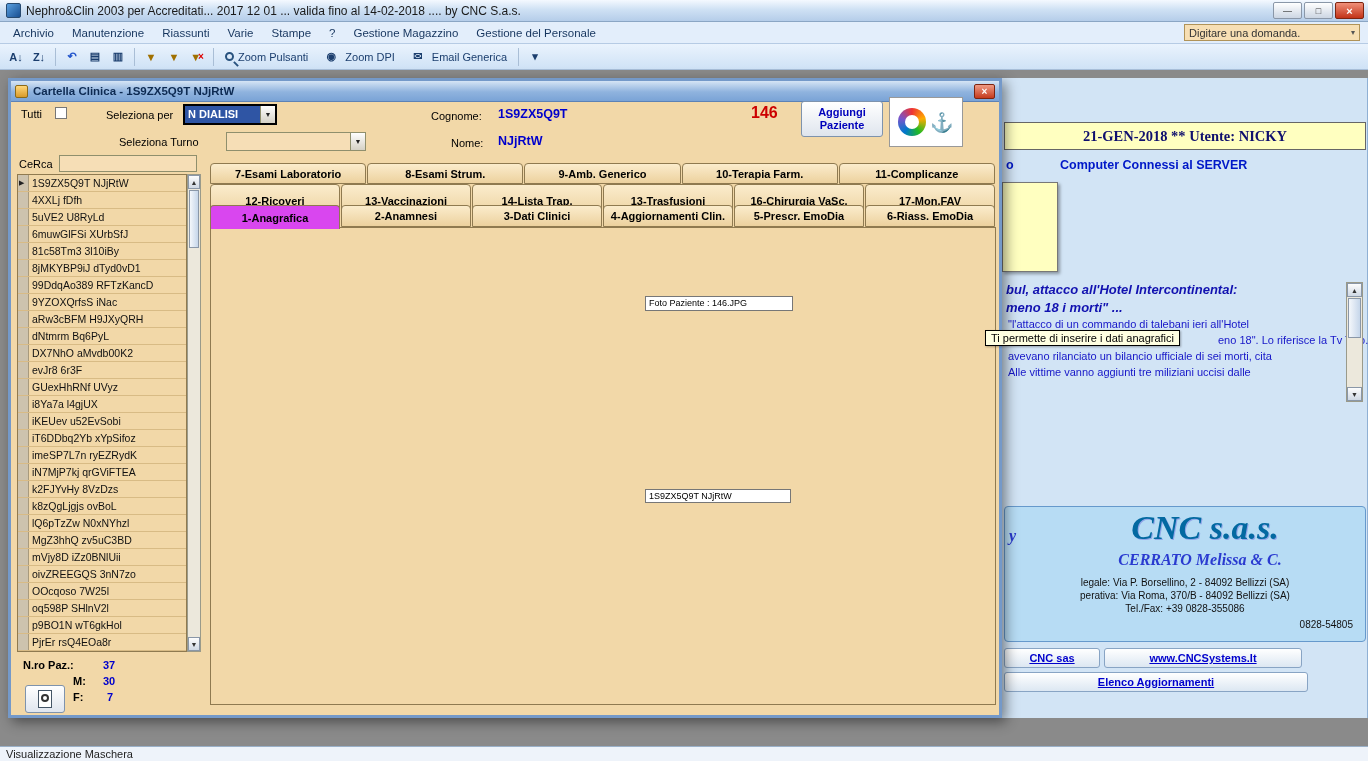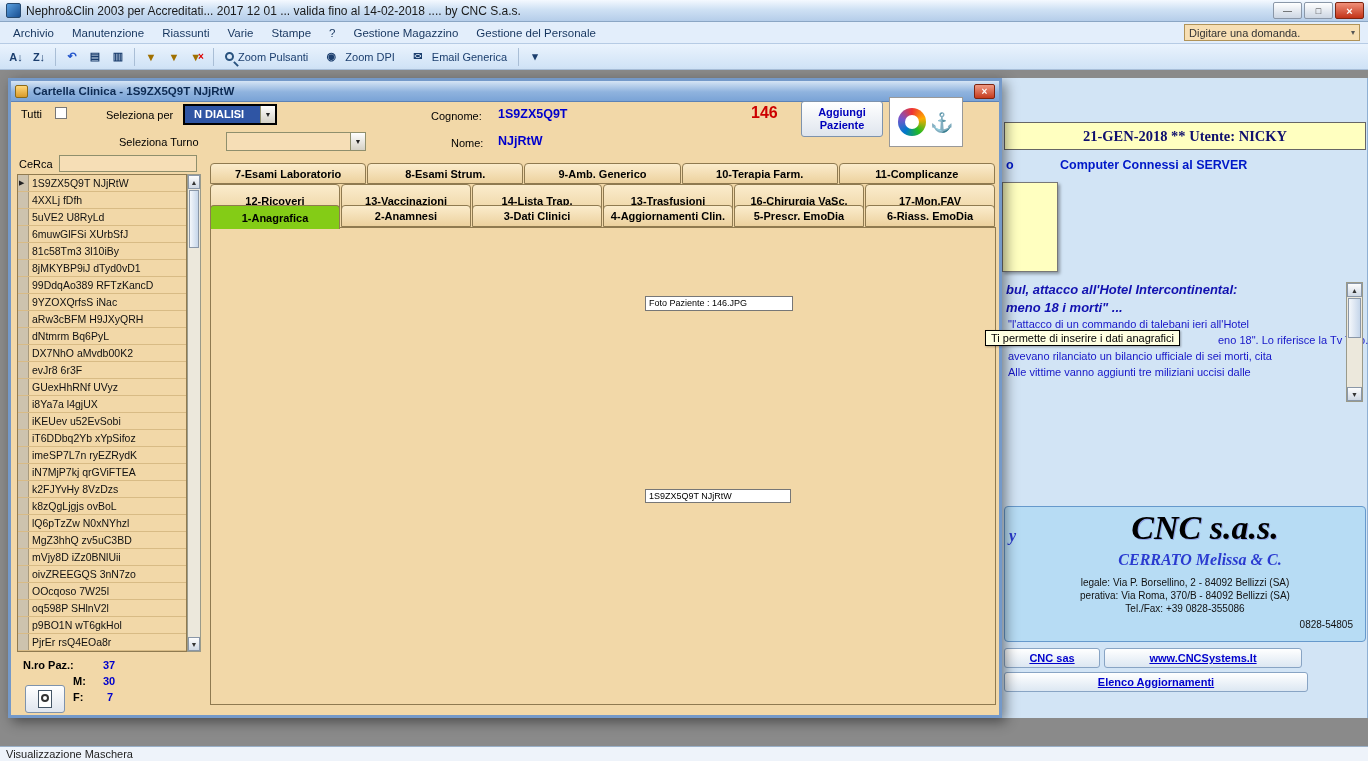--- a/index.html
+++ b/index.html
@@ -31,21 +31,21 @@
 .dlg-icon{width:13px;height:13px;margin-right:5px;background:linear-gradient(#ffd77a,#d99b2a);border:1px solid #8a6a1a;border-radius:2px}
 .dlg-close{margin-left:auto;width:21px;height:15px;background:linear-gradient(#ef9b85,#c53a1d);border:1px solid #7d2410;border-radius:2px;color:#fff;font-size:10px;font-weight:bold;display:flex;align-items:center;justify-content:center}
 .lbl{position:absolute;font-size:11px;font-weight:bold;color:#000;line-height:12px}
 .lblp{position:absolute;font-size:11px;color:#000;line-height:12px}
 .r{text-align:right}
 .fld{position:absolute;background:#ffffc4;border:1px solid #8f8f6d;font-size:11px;color:#000;padding:2px 3px;overflow:hidden;white-space:nowrap}
 .fld.tan,.combo.tan{background:#f6deb6}
 .fld.c{text-align:center}
 .fld.b{font-weight:bold}
 .combo{position:absolute;background:#ffffc4;border:1px solid #8f8f6d;font-size:11px;display:flex;align-items:stretch}
-.combo .cval{flex:1;padding:2px 9px;overflow:hidden;white-space:nowrap}
+.combo .cval{flex:1;padding:2px 3px;overflow:hidden;white-space:nowrap}
 .combo .carw{width:15px;background:linear-gradient(#fefefe,#d5d1c5);border-left:1px solid #8f8f6d;display:flex;align-items:center;justify-content:center;font-size:7px;color:#222;flex:none}
 .combo.blackborder{border:2px solid #000}
 .cval.hl{background:#2f55a4;color:#fff;font-weight:bold}
 .cval.maroon{color:#8b1c1c;font-weight:bold}
 .cval.b{font-weight:bold}
 .cval.small{font-size:10px;line-height:11px;white-space:normal}
 .btn{position:absolute;background:linear-gradient(#ffffff,#dfe5ee);border:1px solid #7e93ad;border-radius:3px;display:flex;align-items:center;justify-content:center;text-align:center;font-size:11px;color:#000;cursor:default}
 .btn.bluetext{color:#0000bb;font-weight:bold}
 .fotobtn{background:#ffff66 !important;color:#cc0000;font-weight:bold;border:2px solid #000;border-radius:0}
 .bigblue{position:absolute;color:#0000cc;font-weight:bold;font-size:12.5px}
@@ -63,21 +63,21 @@
 .psel{width:11px;background:#cdc3ae;border-right:1px solid #a89a7c;position:relative;flex:none}
 .prow:first-of-type .psel::after{content:"▶";position:absolute;left:1px;top:4px;font-size:7px;color:#222}
 .pname{flex:1;font-size:10.5px;padding:2px 2px 0 3px;color:#111;overflow:hidden;white-space:nowrap}
 .vscroll{position:absolute;background:#ece8dc;border:1px solid #9a9a8a;display:flex;flex-direction:column}
 .sbtn{height:14px;background:linear-gradient(#fdfdfd,#cfd8e4);border:1px solid #8a97a8;font-size:7px;display:flex;align-items:center;justify-content:center;color:#333;flex:none}
 .sthumb{height:58px;background:linear-gradient(90deg,#f4f7fb,#c6d6ea);border:1px solid #8a97a8;margin:1px;flex:none}
 .sspace{flex:1}
 
 .tabrow{position:absolute;display:flex}
 .tab{flex:1;display:flex;align-items:center;justify-content:center;background:linear-gradient(#fbeccc,#ecd19e);border:1px solid #8f7a50;border-radius:4px 4px 0 0;margin-right:1px;font-size:11px;font-weight:bold;white-space:nowrap;overflow:hidden}
-.tabrow.r3 .tab:first-of-type{background:#84cc16;height:24px;z-index:3;border-bottom:none}
+.tabrow.r3 .tab:first-of-type{background:#d946ef;height:24px;z-index:3;border-bottom:none}
 .tabpanel{position:absolute;background:#f2d8a8;border:1px solid #8f7a50;z-index:2}
 
 .photo-box{position:absolute;background:#ffff00;border:2px solid #000}
 .photo-strip{position:absolute;background:#fff;border:1px solid #777;font-size:9px;padding:1px 3px;white-space:nowrap;z-index:4}
 .nophoto-title{position:absolute;text-align:center;font-size:23px;font-weight:bold;font-style:italic;color:#e00000;font-family:"Liberation Serif",serif}
 .nophoto-text{position:absolute;font-size:10px;font-weight:bold;text-align:center;color:#000;line-height:12px}
 .recip{position:absolute;border:1px solid #333;background:#ffff9c;font-size:10.5px}
 .recip .rhead{background:#000080;color:#fff;font-weight:bold;padding:1px 4px}
 .recip .ropt{color:#0000a0;font-weight:bold;padding:1px 4px}
 .mailbtn{position:absolute;background:linear-gradient(#f6f2e6,#ddd3ba);border:1px solid #555;display:flex;align-items:center;justify-content:center;font-size:15px}
@@ -93,21 +93,21 @@
 .page-ico .mag3{position:absolute;width:8px;height:8px;border:2px solid #333;border-radius:50%;left:2px;top:3px}
 
 .bgwin{background:#d2e4f5;border-right:1px solid #8fb0d4;z-index:1}
 .banner{position:absolute;background:#ffffc0;border:1px solid #666;display:flex;align-items:center;justify-content:center;font-family:"Liberation Serif",serif;font-weight:bold;font-size:14.5px;color:#10106e}
 .bluebold{position:absolute;color:#0018c8;font-weight:bold;font-size:12.5px}
 .newshead{position:absolute;color:#1111b0;font-size:13px;font-weight:bold;font-style:italic;white-space:nowrap}
 .newsline{position:absolute;color:#1616c8;font-size:11px;white-space:nowrap}
 .ybox{position:absolute;background:#ffffc0;border:1px solid #777;box-shadow:2px 2px 3px rgba(0,0,0,.35)}
 .ustrip{position:absolute;background:#fffff0;border:1px solid #888;font-size:10px;padding:0 3px}
 .cncpanel{position:absolute;background:#b7dcf4;border:1px solid #6699cc;border-radius:4px}
-.cnclogo{position:absolute;width:100%;text-align:center;font-family:"Liberation Serif",serif;font-weight:bold;font-style:italic;font-size:34px;color:#000000;text-shadow:1px 1px 0 #90a6e8}
+.cnclogo{position:absolute;width:100%;text-align:center;font-family:"Liberation Serif",serif;font-weight:bold;font-style:italic;font-size:34px;color:#0369a1;text-shadow:1px 1px 0 #90a6e8}
 .cnccompany{position:absolute;width:100%;text-align:center;font-family:"Liberation Serif",serif;font-weight:bold;font-style:italic;font-size:16px;color:#2a3bd0}
 .cncline{position:absolute;width:100%;text-align:center;font-size:10px;color:#111}
 .cncfrag{position:absolute;font-family:"Liberation Serif",serif;font-weight:bold;font-style:italic;font-size:16px;color:#2a3bd0}
 .linkbtn{position:absolute;background:linear-gradient(#ffffff,#dce7f2);border:1px solid #88a4c4;border-radius:3px;display:flex;align-items:center;justify-content:center;font-size:11px;font-weight:bold;color:#0000cc;text-decoration:underline;white-space:nowrap}
 .tooltip{position:absolute;background:#ffffe1;border:1px solid #000;font-size:11px;padding:1px 5px;white-space:nowrap;box-shadow:1px 1px 2px rgba(0,0,0,.3);z-index:99}
 </style>
 </head>
 <body>
 
 <div class="screen">

